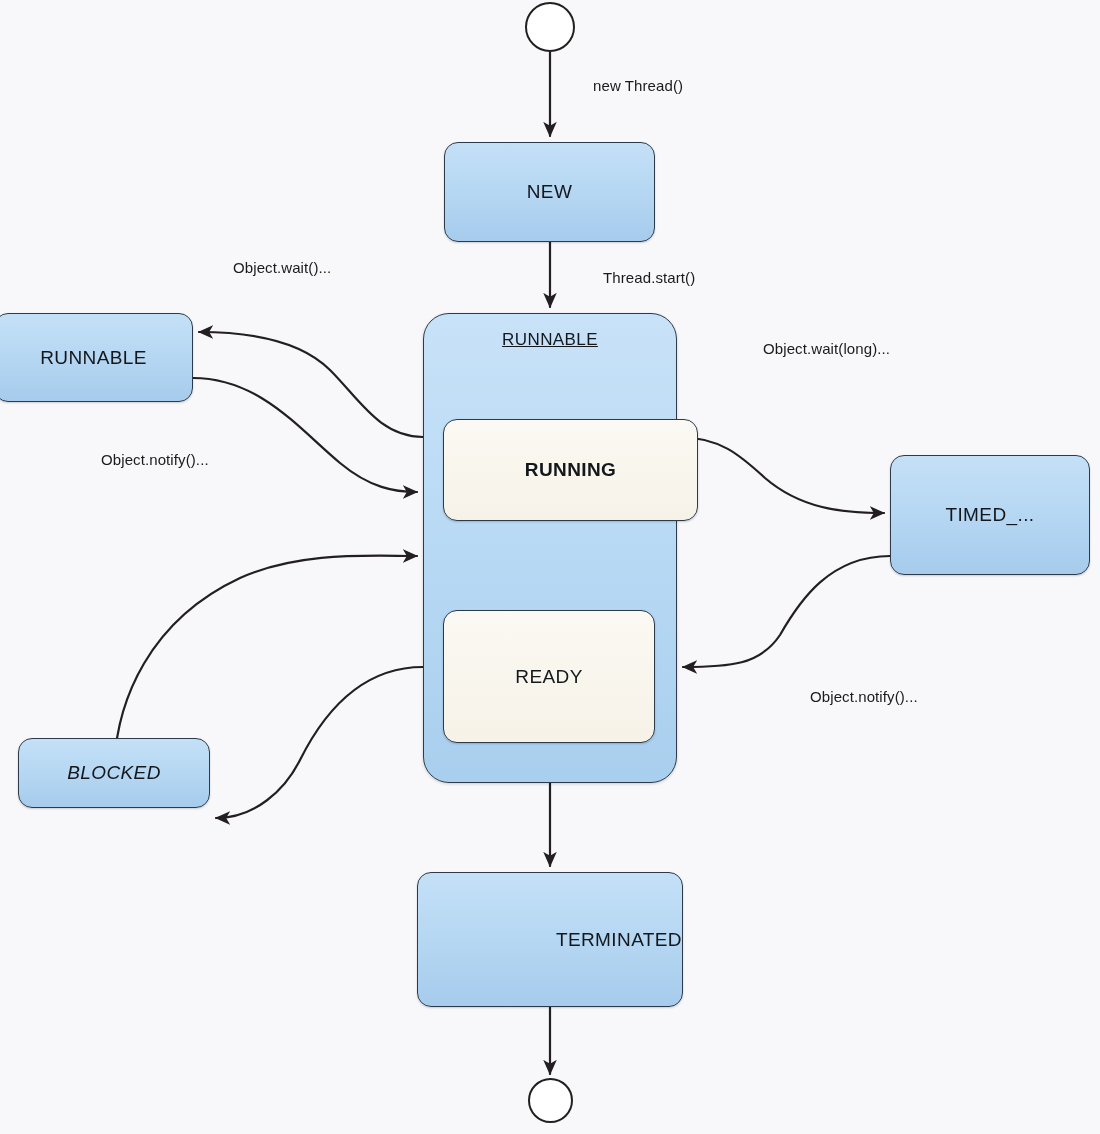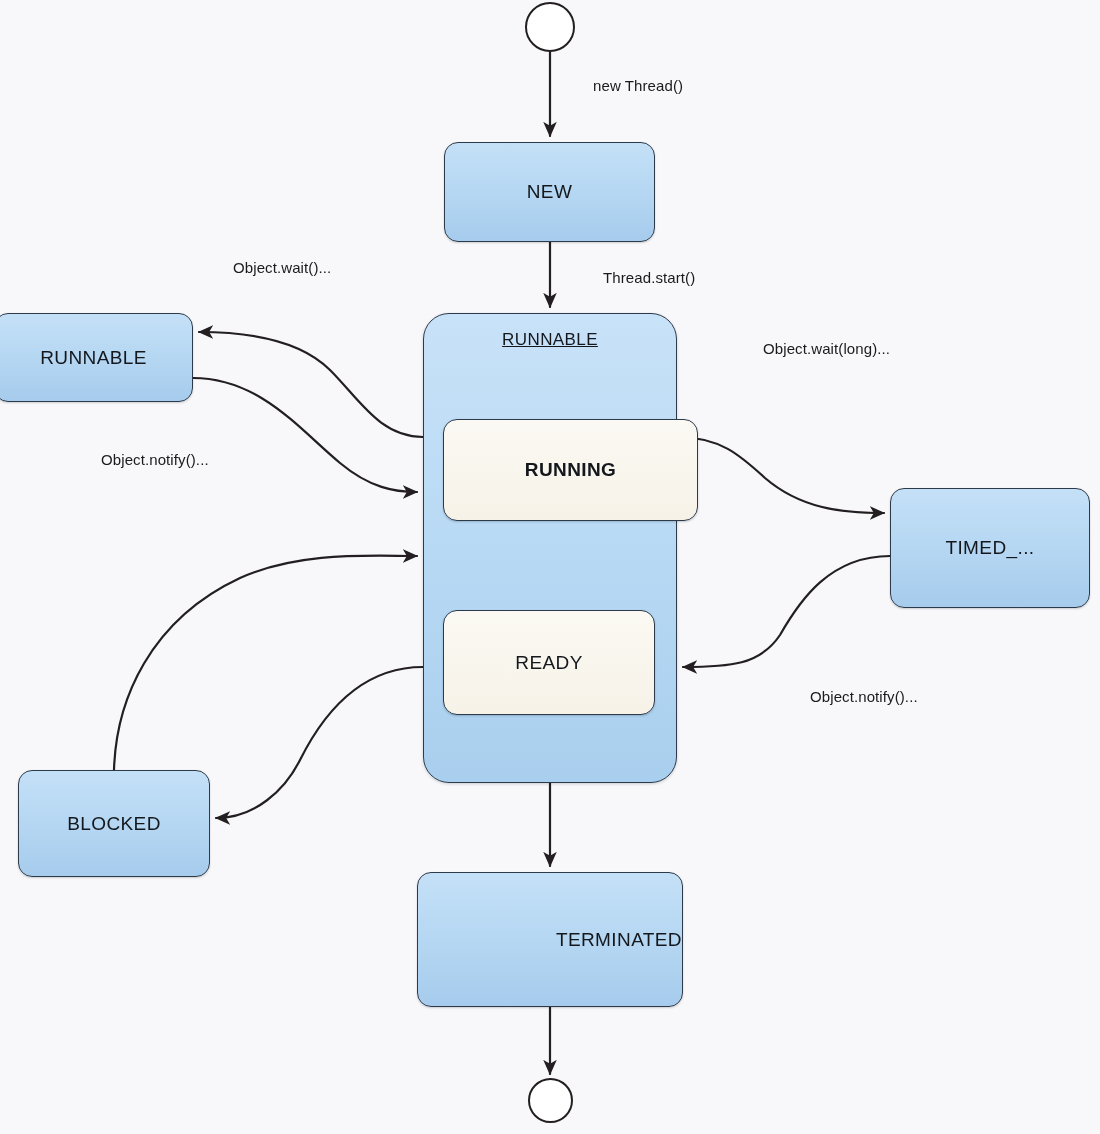--- a/index.html
+++ b/index.html
@@ -156,33 +156,33 @@
   </div>
 
   <div id="runnable">
     <div id="runnable-label">RUNNABLE</div>
   </div>
 
   <div class="node cream" style="left:443px; top:419px; width:255px; height:102px;font-weight:bold;">
     <span>RUNNING</span>
   </div>
 
-  <div class="node cream" style="left:443px; top:610px; width:212px; height:105px;">
+  <div class="node cream" style="left:443px; top:610px; width:212px; height:133px;">
     <span>READY</span>
   </div>
 
   <div class="node blue" style="left:-6px; top:313px; width:199px; height:89px;">
     <span>RUNNABLE</span>
   </div>
 
-  <div class="node blue" style="left:18px; top:770px; width:192px; height:107px;">
+  <div class="node blue" style="left:18px; top:738px; width:192px; height:70px;font-style:italic;">
     <span>BLOCKED</span>
   </div>
 
-  <div class="node blue" style="left:890px; top:455px; width:200px; height:120px;margin-top:33px;">
+  <div class="node blue" style="left:890px; top:455px; width:200px; height:120px;">
     <span>TIMED_...</span>
   </div>
 
   <div class="node blue" style="left:417px; top:872px; width:266px; height:135px;justify-content:flex-end;">
     <span>TERMINATED</span>
   </div>
 
   <div class="edge-label" style="left:593px; top:77px;">new Thread()</div>
 
   <div class="edge-label" style="left:572px; top:269px;margin-left:31px;">Thread.start()</div>

